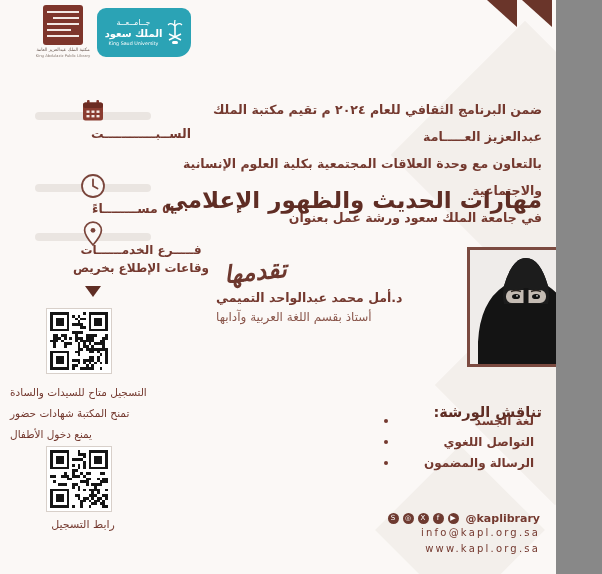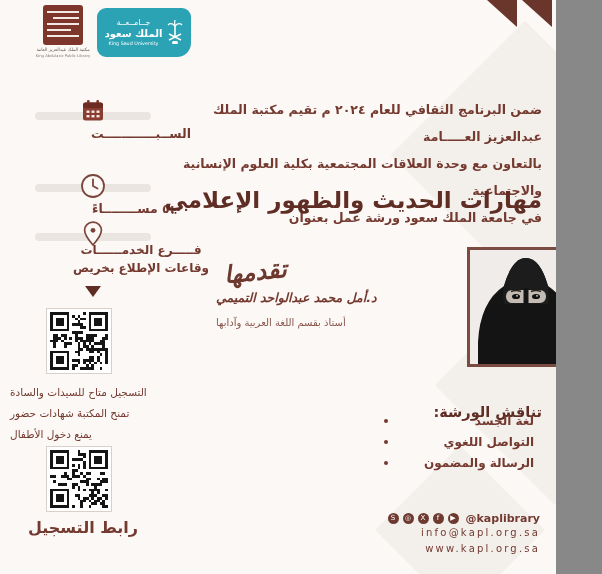--- a/index.html
+++ b/index.html
@@ -37,38 +37,38 @@
   
   .intro{right:14px;top:96px;width:380px;direction:rtl;text-align:right;color:var(--maroon);
          font-size:12.5px;font-weight:600;line-height:27px;}
   .title{right:14px;top:187px;width:420px;direction:rtl;text-align:right;color:var(--maroon-dark);
          font-size:23px;font-weight:bold;}
   .frame{left:467px;top:247px;width:119px;height:120px;border:3px solid #7b4a40;background:#f5f3f1;}
   .frame svg{width:100%;height:100%;display:block;}
   .presenter{right:140px;top:258px;width:200px;direction:rtl;text-align:left;color:var(--maroon);}
   .presenter-lead{font-size:24px;font-weight:bold;font-style:italic;color:#6d382e;
                   transform:rotate(-6deg);display:inline-block;margin-left:8px;}
-  .presenter-name{font-size:12.5px;font-weight:bold;margin-top:4px;font-style:italic;}
-  .presenter-role{font-size:10px;margin-top:12px;color:#8a564b;}
+  .presenter-name{font-size:12.5px;font-weight:bold;margin-top:4px;}
+  .presenter-role{font-size:12px;margin-top:5px;color:#8a564b;}
   .wk-head{right:14px;top:380px;direction:rtl;color:var(--maroon-dark);font-size:14.5px;font-weight:bold;margin-top:24px;}
   .topics{right:22px;top:410px;width:150px;}
   .topic-row{display:flex;align-items:center;height:21px;}
   .topic-dot{width:4px;height:4px;border-radius:50%;background:var(--maroon);margin-right:8px;}
   .topic-txt{flex:1;direction:rtl;text-align:right;color:var(--maroon);font-size:12px;font-weight:600;}
   
   .contact{right:16px;top:512px;text-align:right;color:var(--maroon);}
   .contact-row1{display:flex;align-items:center;justify-content:flex-end;gap:4px;direction:ltr;}
   .soc{width:11px;height:11px;border-radius:50%;background:#6e3a30;color:#fff;font-size:7px;
        display:inline-flex;align-items:center;justify-content:center;line-height:1;}
   .handle{font-size:11px;font-weight:bold;margin-left:3px;}
   .spread{font-size:10px;letter-spacing:2.2px;line-height:16px;}
   .notes{left:10px;top:382px;width:166px;text-align:left;direction:rtl;color:var(--maroon);
          font-size:10.5px;line-height:21px;}
   .qr-cap{left:18px;top:518px;width:130px;text-align:center;direction:rtl;color:var(--maroon);
-          font-size:16px;font-weight:bold;}
+          font-size:11px;}
 </style>
 </head>
 <body>
 
 <div class="page">
 
   <div class="wm" style="left:430px;top:60px;width:190px;height:190px;"></div>
   <div class="wm" style="left:470px;top:300px;width:170px;height:170px;"></div>
   <div class="wm" style="left:400px;top:470px;width:120px;height:120px;"></div>
 

